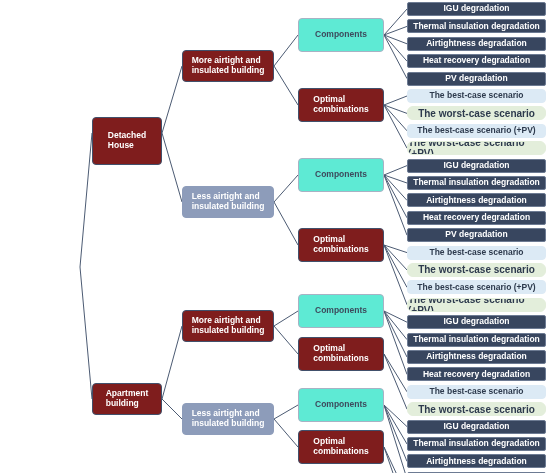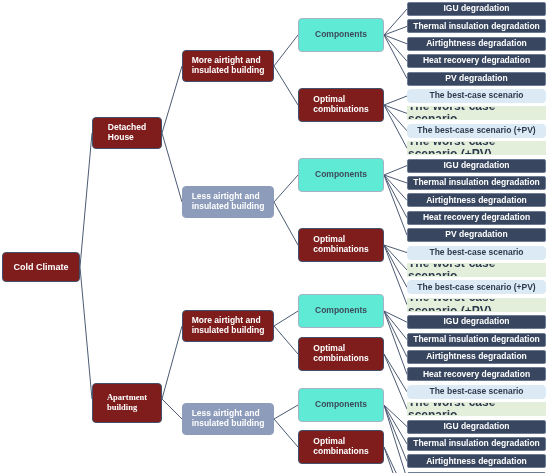--- a/index.html
+++ b/index.html
@@ -65,22 +65,22 @@
     background: #dceaf5;
     color: #2d3a4d;
     border: 1px solid #dceaf5;
     border-radius: 4px;
     font-size: 8.5px;
   }
   .n-leaf-green {
     background: #e3eedb;
     color: #2d3a4d;
     border: 1px solid #e3eedb;
-    border-radius: 0;
-    font-size: 12px;
+    border-radius: 6px;
+    font-size: 10px;
   }
   
   .lvl-root   { font-size: 9px;   font-weight: 600; }
   .lvl-2      { font-size: 8.5px; font-weight: 600; }
   .lvl-3      { font-size: 8.5px; font-weight: 600; }
   .leaf       { font-weight: 600; }
 </style>
 </head>
 <body>
 
@@ -124,22 +124,21 @@
       <path d="M162,399 L182,419" stroke="#4c5b73" stroke-width="1" fill="none"></path>
       <path d="M274,419 L298,405" stroke="#4c5b73" stroke-width="1" fill="none"></path>
       <path d="M384,405 L407,426.59999999999997" stroke="#4c5b73" stroke-width="1" fill="none"></path>
       <path d="M384,405 L407,443.99999999999994" stroke="#4c5b73" stroke-width="1" fill="none"></path>
       <path d="M384,405 L407,461.4" stroke="#4c5b73" stroke-width="1" fill="none"></path>
       <path d="M384,405 L407,478.79999999999995" stroke="#4c5b73" stroke-width="1" fill="none"></path>
       <path d="M274,419 L298,447" stroke="#4c5b73" stroke-width="1" fill="none"></path>
       <path d="M384,447 L407,496.19999999999993" stroke="#4c5b73" stroke-width="1" fill="none"></path>
       <path d="M384,447 L407,513.5999999999999" stroke="#4c5b73" stroke-width="1" fill="none"></path>
     </svg>
-<div class="node n-dark lvl-root" style="left: 2px; top: 252px; width: 78px; height: 30px;">Cold Climate</div>
-    <div class="node n-dark lvl-2" style="left: 92px; top: 117px; width: 70px; height: 32px;">Detached
+    <div class="node n-dark lvl-2" style="left: 92px; top: 117px; width: 70px; height: 48px;">Detached
 House</div>
     <div class="node n-dark lvl-2" style="left: 182px; top: 50px; width: 92px; height: 32px;">More airtight and
 insulated building</div>
     <div class="node n-white lvl-3" style="left: 298px; top: 18px; width: 86px; height: 34px;">Components</div>
     <div class="node n-leaf-dark leaf" style="left: 407px; top: 2px; width: 139px; height: 14px;">IGU degradation</div>
     <div class="node n-leaf-dark leaf" style="left: 407px; top: 19.4px; width: 139px; height: 14px;">Thermal insulation degradation</div>
     <div class="node n-leaf-dark leaf" style="left: 407px; top: 36.8px; width: 139px; height: 14px;">Airtightness degradation</div>
     <div class="node n-leaf-dark leaf" style="left: 407px; top: 54.2px; width: 139px; height: 14px;">Heat recovery degradation</div>
     <div class="node n-leaf-dark leaf" style="left: 407px; top: 71.6px; width: 139px; height: 14px;">PV degradation</div>
     <div class="node n-dark lvl-2" style="left: 298px; top: 88px; width: 86px; height: 34px;">Optimal
@@ -155,21 +154,21 @@
     <div class="node n-leaf-dark leaf" style="left: 407px; top: 176px; width: 139px; height: 14px;">Thermal insulation degradation</div>
     <div class="node n-leaf-dark leaf" style="left: 407px; top: 193.4px; width: 139px; height: 14px;">Airtightness degradation</div>
     <div class="node n-leaf-dark leaf" style="left: 407px; top: 210.8px; width: 139px; height: 14px;">Heat recovery degradation</div>
     <div class="node n-leaf-dark leaf" style="left: 407px; top: 228.2px; width: 139px; height: 14px;">PV degradation</div>
     <div class="node n-dark lvl-2" style="left: 298px; top: 228px; width: 86px; height: 34px;">Optimal
 combinations</div>
     <div class="node n-leaf-blue leaf" style="left: 407px; top: 245.6px; width: 139px; height: 14px;">The best-case scenario</div>
     <div class="node n-leaf-green leaf" style="left: 407px; top: 263px; width: 139px; height: 14px;">The worst-case scenario</div>
     <div class="node n-leaf-blue leaf" style="left: 407px; top: 280.4px; width: 139px; height: 14px;">The best-case scenario (+PV)</div>
     <div class="node n-leaf-green leaf" style="left: 407px; top: 297.8px; width: 139px; height: 14px;">The worst-case scenario (+PV)</div>
-    <div class="node n-dark lvl-2" style="left: 92px; top: 383px; width: 70px; height: 40px; font-family: Liberation Serif, serif;">Apartment
+    <div class="node n-dark lvl-2" style="left: 92px; top: 383px; width: 70px; height: 32px;">Apartment
 building</div>
     <div class="node n-dark lvl-2" style="left: 182px; top: 310px; width: 92px; height: 32px;">More airtight and
 insulated building</div>
     <div class="node n-white lvl-3" style="left: 298px; top: 294px; width: 86px; height: 34px;">Components</div>
     <div class="node n-leaf-dark leaf" style="left: 407px; top: 315.2px; width: 139px; height: 14px;">IGU degradation</div>
     <div class="node n-leaf-dark leaf" style="left: 407px; top: 332.6px; width: 139px; height: 14px;">Thermal insulation degradation</div>
     <div class="node n-leaf-dark leaf" style="left: 407px; top: 350px; width: 139px; height: 14px;">Airtightness degradation</div>
     <div class="node n-leaf-dark leaf" style="left: 407px; top: 367.4px; width: 139px; height: 14px;">Heat recovery degradation</div>
     <div class="node n-dark lvl-2" style="left: 298px; top: 337px; width: 86px; height: 34px;">Optimal
 combinations</div>

